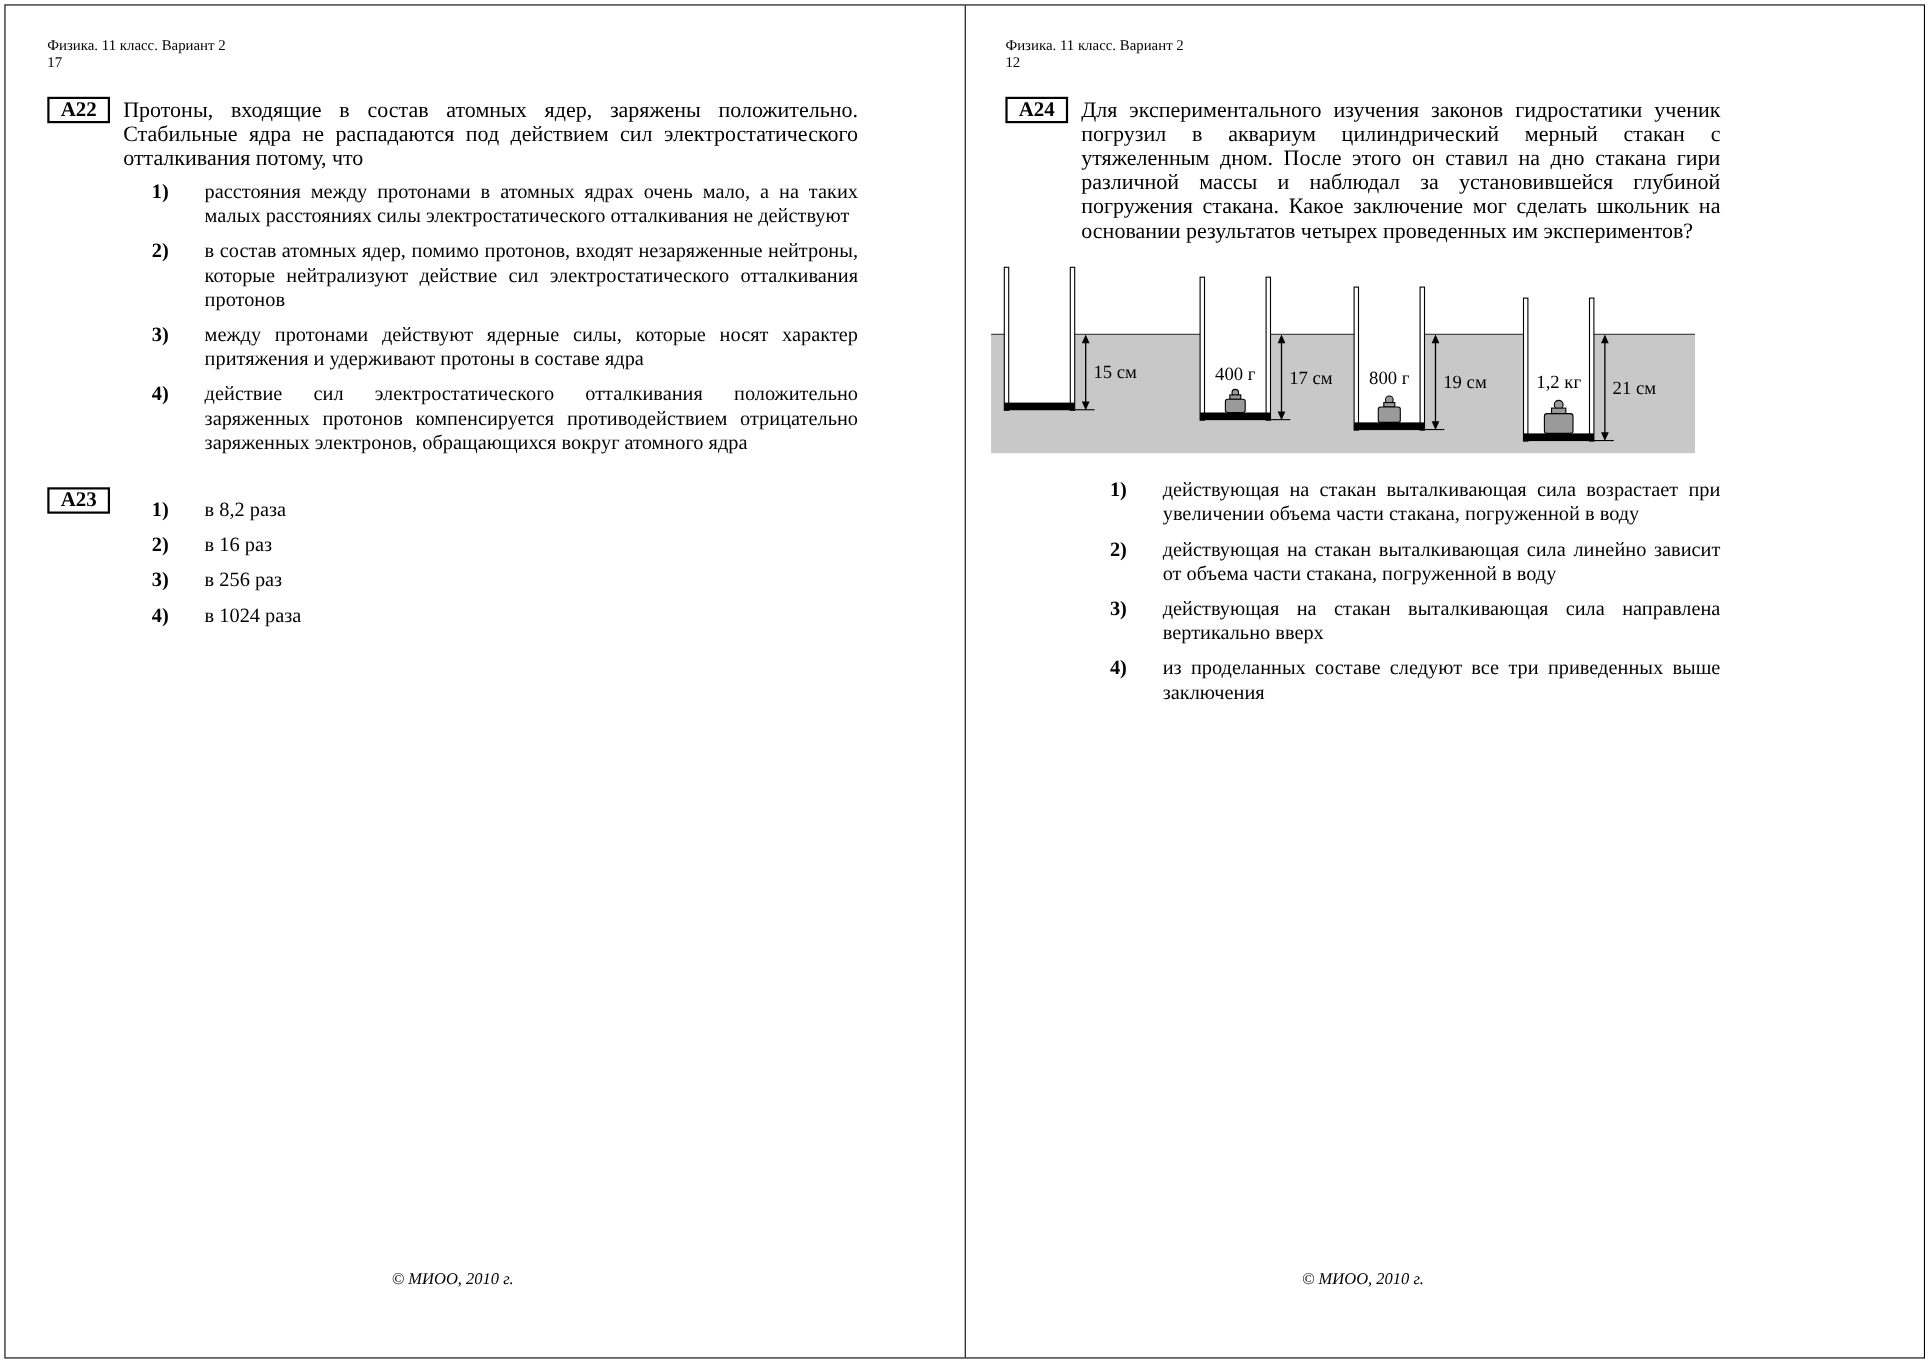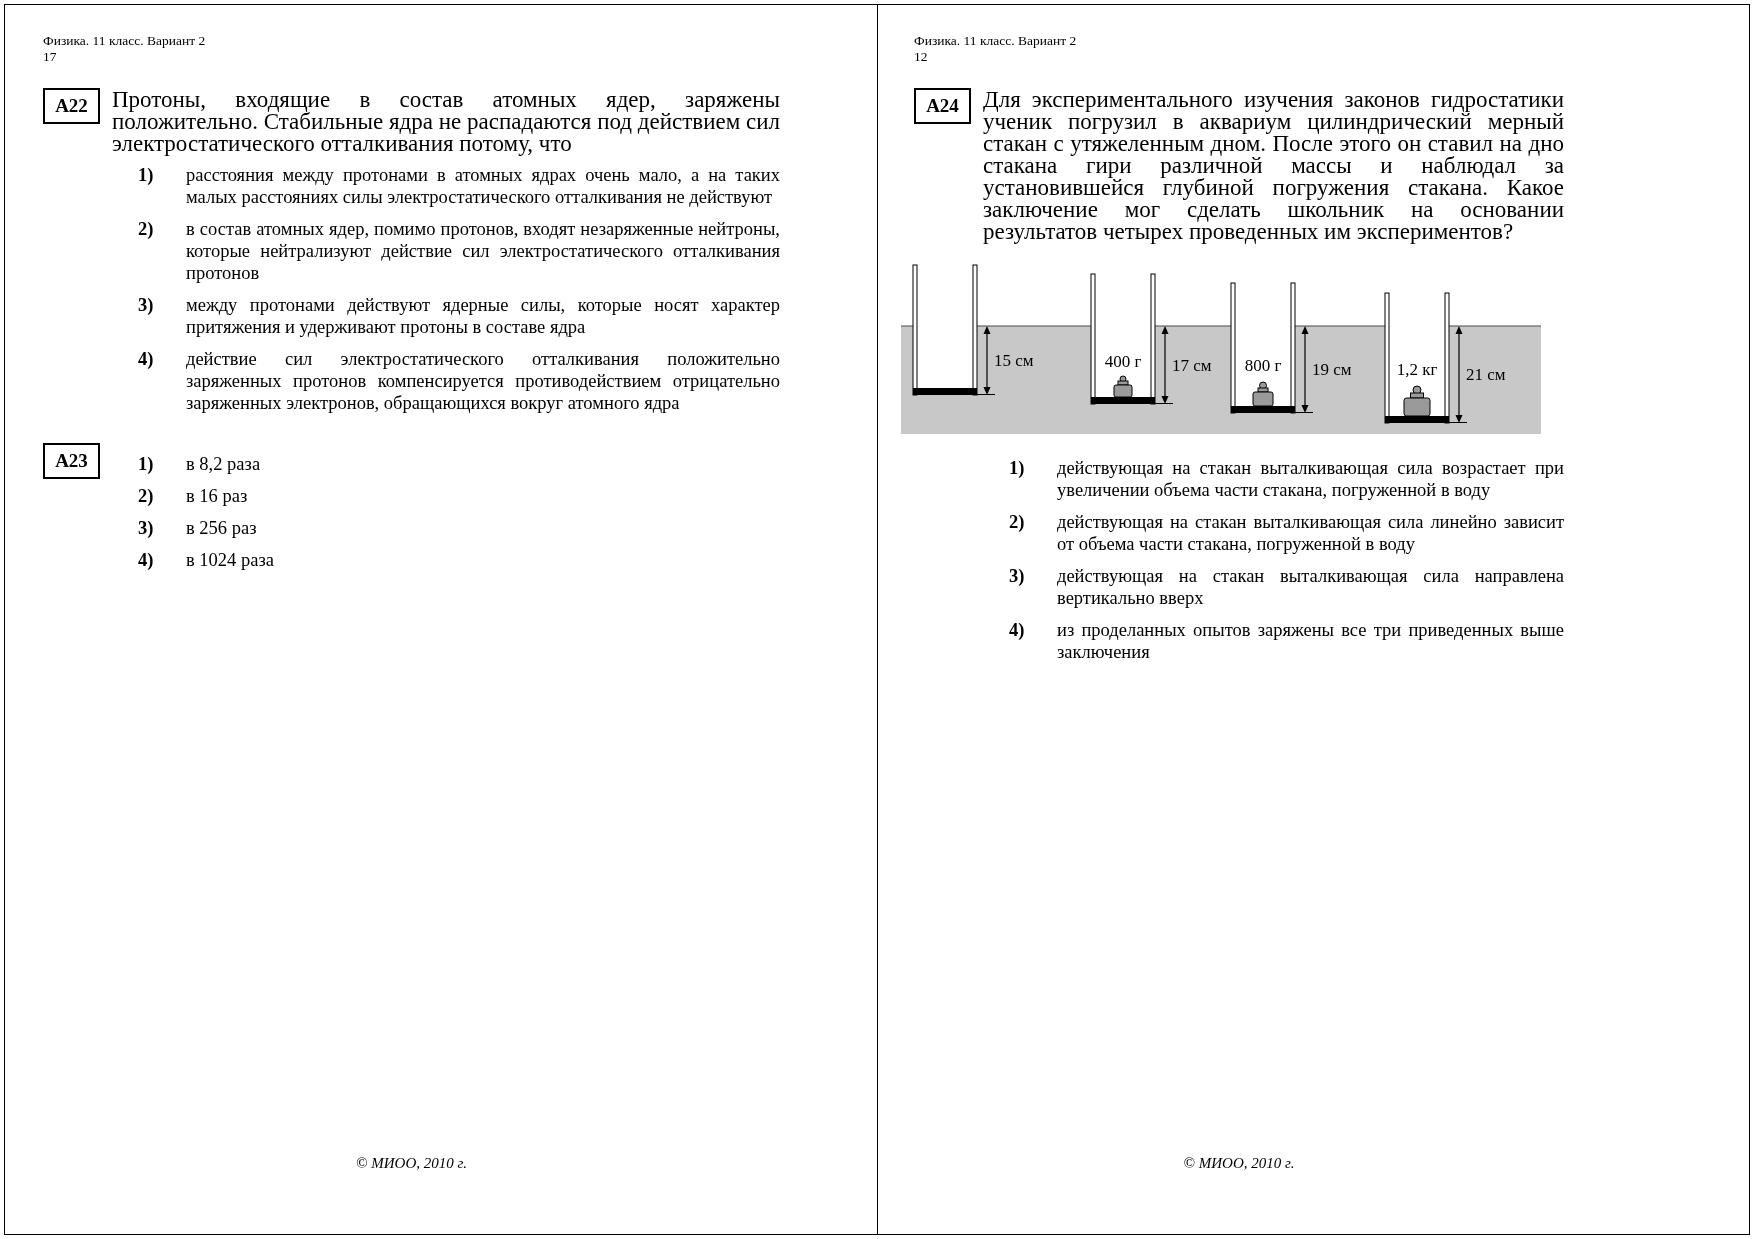--- a/index.html
+++ b/index.html
@@ -18,26 +18,26 @@
   .page--left .content { width:737px; }
   .page--right .content { width:650px; }
 
   .pg-header {
     display:flex; justify-content:space-between; align-items:baseline;
     font-size:13.5px; margin-bottom:24px;flex-direction:column;
   }
 
   .question { display:flex; align-items:flex-start; margin-bottom:20px; }
   .qlabel {
-    flex:0 0 57px; height:36px; border:2px solid #000;
+    flex:0 0 57px; height:24px; border:2px solid #000;
     display:flex; align-items:center; justify-content:center;
     font-weight:bold; font-size:19px; margin-right:12px; margin-top:-1px;
   }
   .qbody { flex:1; min-width:0; }
-  .qtext { font-size:23px; line-height:22px; text-align:justify; }
+  .qtext { font-size:20px; line-height:22px; text-align:justify; }
 
   .options { margin-top:9px; }
   .option { display:flex; padding-left:26px; margin-bottom:10px; }
   .onum { flex:0 0 30px; font-weight:bold; font-size:18.5px; line-height:22px; }
   .otext { flex:1; font-size:18.5px; line-height:22px; text-align:justify;margin-left:18px; }
 
   .figure-wrap { margin:18px 0 16px -13px; }
   .figure text { font-family:"Liberation Serif", serif; font-size:17px; fill:#000; }
   .figure { display:block; }
 
@@ -210,21 +210,21 @@
           <div class="option">
             <span class="onum">2)</span>
             <span class="otext">действующая на стакан выталкивающая сила линейно зависит от объема части стакана, погруженной в воду</span>
           </div>
           <div class="option">
             <span class="onum">3)</span>
             <span class="otext">действующая на стакан выталкивающая сила направлена вертикально вверх</span>
           </div>
           <div class="option">
             <span class="onum">4)</span>
-            <span class="otext">из проделанных опытов заряжены все три приведенных выше заключения</span>
+            <span class="otext">из проделанных составе следуют все три приведенных выше заключения</span>
           </div>
         </div>
       </div>
     </div>
     <footer class="pg-footer">© МИОО, 2010 г.</footer>
   </section>
 
 </div>
 
 </body></html>

